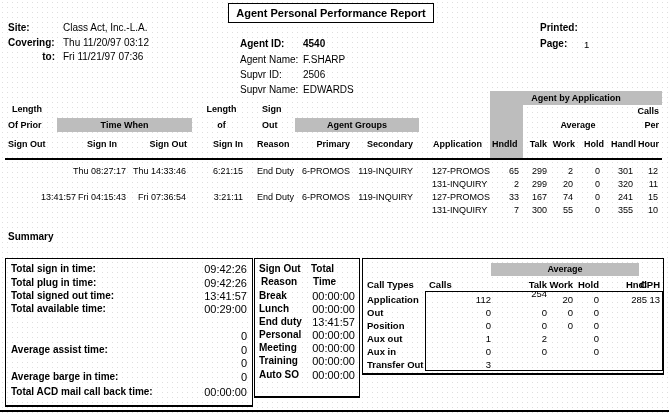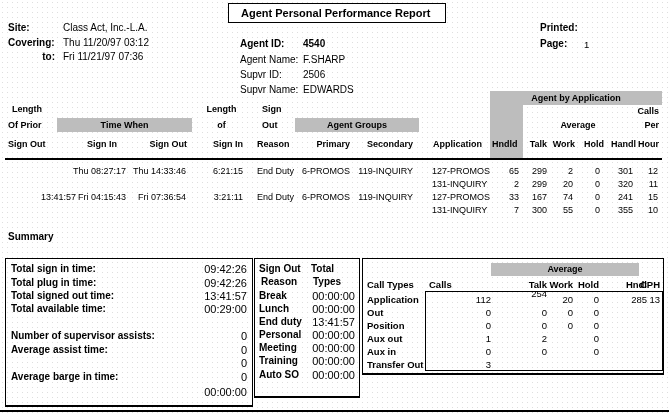--- a/index.html
+++ b/index.html
@@ -15,21 +15,21 @@
     font-size:10px;
   }
   .abs{position:absolute;}
   .b{font-weight:bold;}
   .r{text-align:right;}
   .c{text-align:center;}
   .band{background:#bdbdbd;}
   .titlebox{
     position:absolute;left:228px;top:3px;width:204px;height:18px;
     border:1px solid #000;background:#fff;
-    font-size:11px;font-weight:bold;line-height:18px;padding-left:12px;
+    font-size:11px;font-weight:bold;text-align:center;line-height:18px;
   }
   .hline{position:absolute;background:#000;}
   
   .drow{position:absolute;left:0;width:669px;height:11px;font-size:9px;}
   .drow span{position:absolute;white-space:nowrap;}
   .cP {left:8px;  width:68px;text-align:right;}
   .cSI{left:58px; width:68px;text-align:right;}
   .cSO{left:120px;width:66px;text-align:right;}
   .cL {left:200px;width:43px;text-align:right;}
   .cR {left:257px;}
@@ -202,47 +202,47 @@
       </div>
     <div class="srow" style="top:31px;">
         <span class="lbl">Total signed out time:</span>
         <span class="val">13:41:57</span>
       </div>
     <div class="srow" style="top:44px;">
         <span class="lbl">Total available time:</span>
         <span class="val">00:29:00</span>
       </div>
     <div class="srow" style="top:71px;">
-        <span class="lbl">Number of supervisor assists:</span>
         <span class="val">0</span>
       </div>
     <div class="srow" style="top:85px;">
         <span class="lbl">Average assist time:</span>
         <span class="val">0</span>
       </div>
     <div class="srow" style="top:98px;">
         <span class="val">0</span>
       </div>
     <div class="srow" style="top:112px;">
         <span class="lbl">Average barge in time:</span>
         <span class="val">0</span>
       </div>
     <div class="srow" style="top:127px;">
+        <span class="lbl">Total ACD mail call back time:</span>
         <span class="val">00:00:00</span>
       </div>
   </div>
 
   <div class="box" style="left:254px;top:258px;width:104px;height:137px;">
     <div class="srow mrow" style="top:4px;">
       <span class="lbl">Sign Out</span>
       <span class="lbl" style="left:56px;">Total</span>
     </div>
     <div class="srow mrow" style="top:17px;">
       <span class="lbl" style="left:6px;">Reason</span>
-      <span class="lbl" style="left:58px;">Types</span>
+      <span class="lbl" style="left:58px;">Time</span>
     </div>
     <div class="srow mrow" style="top:31px;">
         <span class="lbl">Break</span>
         <span class="val">00:00:00</span>
       </div>
     <div class="srow mrow" style="top:44px;">
         <span class="lbl">Lunch</span>
         <span class="val">00:00:00</span>
       </div>
     <div class="srow mrow" style="top:57px;">

